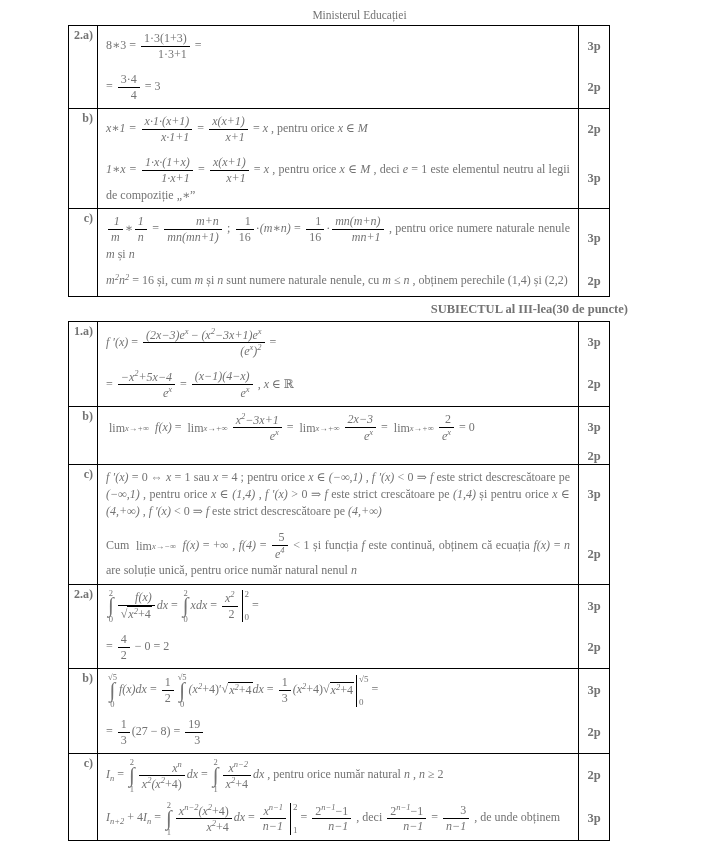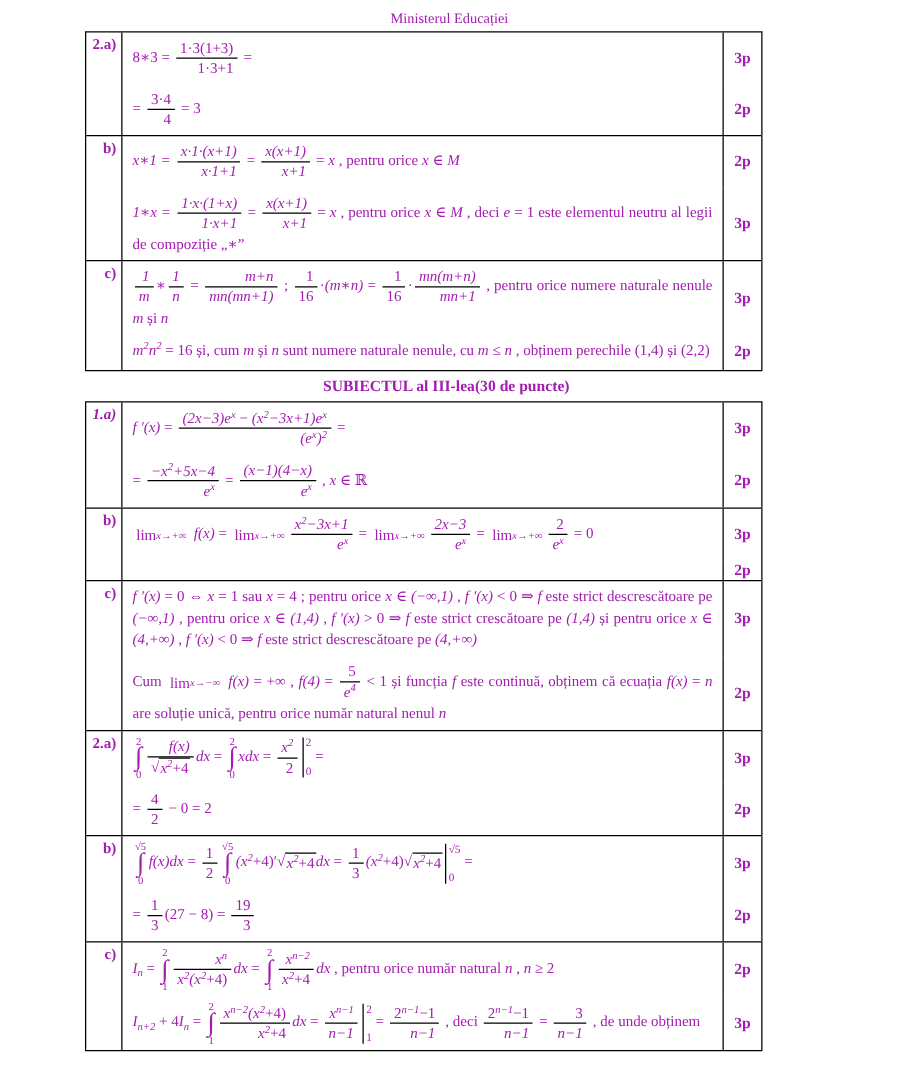--- a/index.html
+++ b/index.html
@@ -1,28 +1,28 @@
 <!DOCTYPE html>
 <html><head>
 <meta charset="utf-8">
 <style>
   html,body{margin:0;padding:0;background:#fff;}
-  .page{position:relative;width:719px;height:860px;background:#fff;color:#a21caf;
+  .page{position:relative;width:719px;height:860px;background:#fff;color:#737373;
         font-family:"Liberation Serif","DejaVu Serif",serif;font-size:12px;overflow:hidden;}
   .hdr{padding-top:9px;text-align:center;font-size:11.5px;line-height:1.2;}
   .btable{margin-left:68px;width:542px;border:1px solid #000;box-sizing:border-box;background:#fff;}
   #table1{margin-top:2px;}
   .group{display:grid;grid-template-columns:29px 1fr 31px;}
   .group + .group{border-top:1px solid #000;}
   .lab{grid-column:1;border-right:1px solid #000;font-weight:bold;text-align:right;
        padding:2px 4px 0 0;font-size:12px;}
   .line{grid-column:2;padding:4px 8px;text-align:justify;line-height:1.45;min-height:20px;}
   .pts{grid-column:3;border-left:1px solid #000;display:flex;align-items:center;
        justify-content:center;font-weight:bold;font-size:12.5px;}
-  .sect{margin:5px 0 4px 86px;width:542px;display:flex;justify-content:center;
+  .sect{margin:5px 0 4px 86px;width:542px;display:flex;justify-content:flex-end;
         font-weight:bold;font-size:12.5px;}
   .mi{font-style:italic;}
   .mr{font-style:normal;}
   .frac{display:inline-block;vertical-align:middle;text-align:right;margin:1px 2px;}
   .fnum{display:block;border-bottom:1px solid #000;padding:0 3px;line-height:1.25;}
   .fden{display:block;padding:0 3px;line-height:1.25;}
   .sup{font-size:8.5px;vertical-align:4.5px;line-height:1;}
   .sub{font-size:8.5px;vertical-align:-2.5px;line-height:1;}
   .intg{display:inline-flex;flex-direction:column;align-items:center;vertical-align:middle;
         line-height:1;margin:0 2px;}
@@ -71,21 +71,21 @@
       </div>
     </div>
 
   <div class="sect">
     <span>SUBIECTUL al III-lea</span>
     <span>(30 de puncte)</span>
   </div>
 
   <div class="btable" id="table2">
       <div class="group">
-        <div class="lab" style="grid-row: 1 / span 2; font-style: italic;">1.a)</div>
+        <div class="lab" style="grid-row: 1 / span 2;">1.a)</div>
         <div class="line" style="grid-row: 1;"><span class="mi">f ′(x)</span><span class="mr"> = </span><span class="frac"><span class="fnum"><span class="mi">(2x−3)e</span><span class="sup"><span class="mi">x</span></span><span class="mr"> − </span><span class="mi">(x</span><span class="sup"><span class="mi">2</span></span><span class="mi">−3x+1)e</span><span class="sup"><span class="mi">x</span></span></span><span class="fden"><span class="mi">(e</span><span class="sup"><span class="mi">x</span></span><span class="mi">)</span><span class="sup"><span class="mi">2</span></span></span></span><span class="mr"> =</span></div>
         <div class="pts" style="grid-row: 1;">3p</div>
         <div class="line" style="grid-row: 2;"><span class="mr">= </span><span class="frac"><span class="fnum"><span class="mi">−x</span><span class="sup"><span class="mi">2</span></span><span class="mi">+5x−4</span></span><span class="fden"><span class="mi">e</span><span class="sup"><span class="mi">x</span></span></span></span><span class="mr"> = </span><span class="frac"><span class="fnum"><span class="mi">(x−1)(4−x)</span></span><span class="fden"><span class="mi">e</span><span class="sup"><span class="mi">x</span></span></span></span><span class="mr"> , </span><span class="mi">x</span><span class="mr"> ∈ ℝ</span></div>
         <div class="pts" style="grid-row: 2;">2p</div>
       </div>
       <div class="group">
         <div class="lab" style="grid-row: 1 / span 2;">b)</div>
         <div class="line" style="grid-row: 1;"><span class="limst">
             <span class="limt">lim</span>
             <span class="limb">x→+∞</span>

